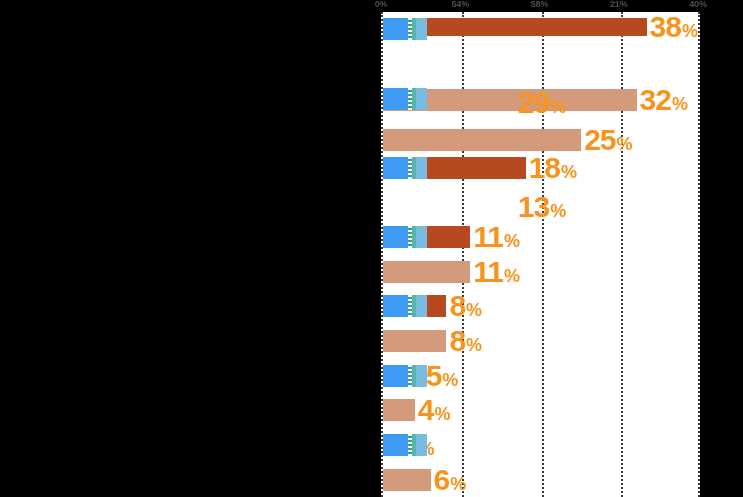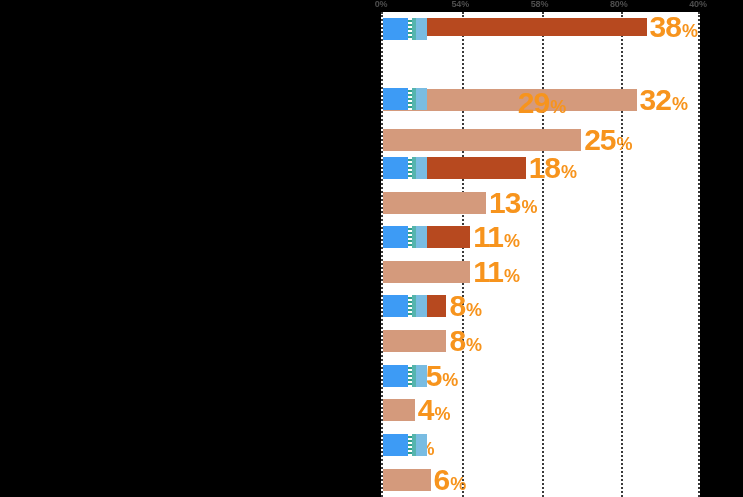--- a/index.html
+++ b/index.html
@@ -96,21 +96,21 @@
 </style>
 </head>
 <body>
 
 <div id="root">
 
   <div class="axis" id="axis">
       <div class="tick" style="left: 0px;">0%</div>
       <div class="tick" style="left: 79.25px;">54%</div>
       <div class="tick" style="left: 158.5px;">58%</div>
-      <div class="tick" style="left: 237.75px;">80%</div>
+      <div class="tick" style="left: 237.75px;">21%</div>
       <div class="tick" style="left: 317px;">40%</div>
     </div>
 
   <div class="plot">
     <div id="gridlines">
         <div class="grid" style="left: 79.25px;"></div>
         <div class="grid" style="left: 158.5px;"></div>
         <div class="grid" style="left: 237.75px;"></div>
       </div>
     <div class="rows" id="rows">
@@ -142,21 +142,21 @@
             <span class="pct">%</span>
           </div>
         </div>
         <div class="row" style="top: 144.893px; height: 22px;">
           <div class="bar dark" style="width: 142.65px; background: rgb(183, 73, 31);"></div>
           <div class="val">
             <span class="num">18</span>
             <span class="pct">%</span>
           </div>
         </div>
-        <div class="row" style="top: 179.536px; height: 22px;">
+        <div class="row" style="top: 179.536px; height: 22px; flex-direction: column;">
           <div class="bar light" style="width: 103.025px; background: rgb(212, 154, 124);"></div>
           <div class="val">
             <span class="num">13</span>
             <span class="pct">%</span>
           </div>
         </div>
         <div class="row" style="top: 214.179px; height: 22px;">
           <div class="bar dark" style="width: 87.175px; background: rgb(183, 73, 31);"></div>
           <div class="val">
             <span class="num">11</span>

